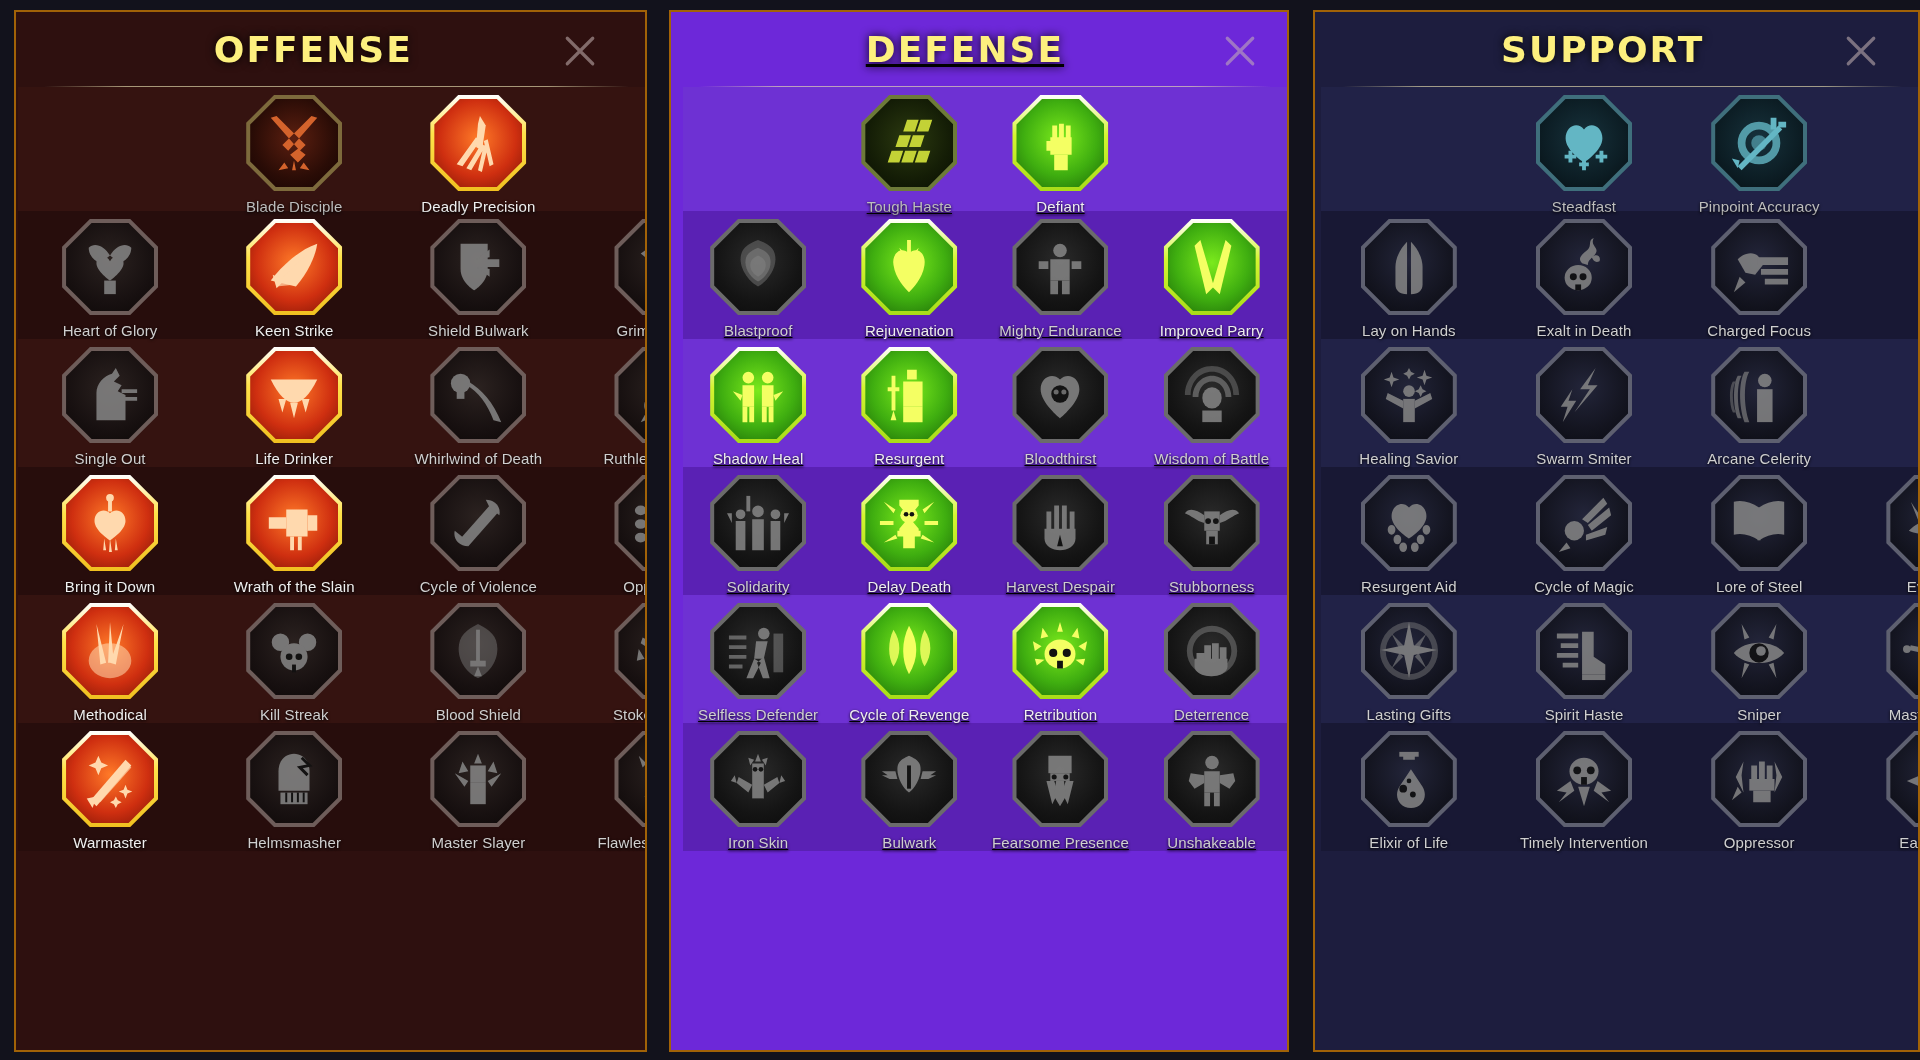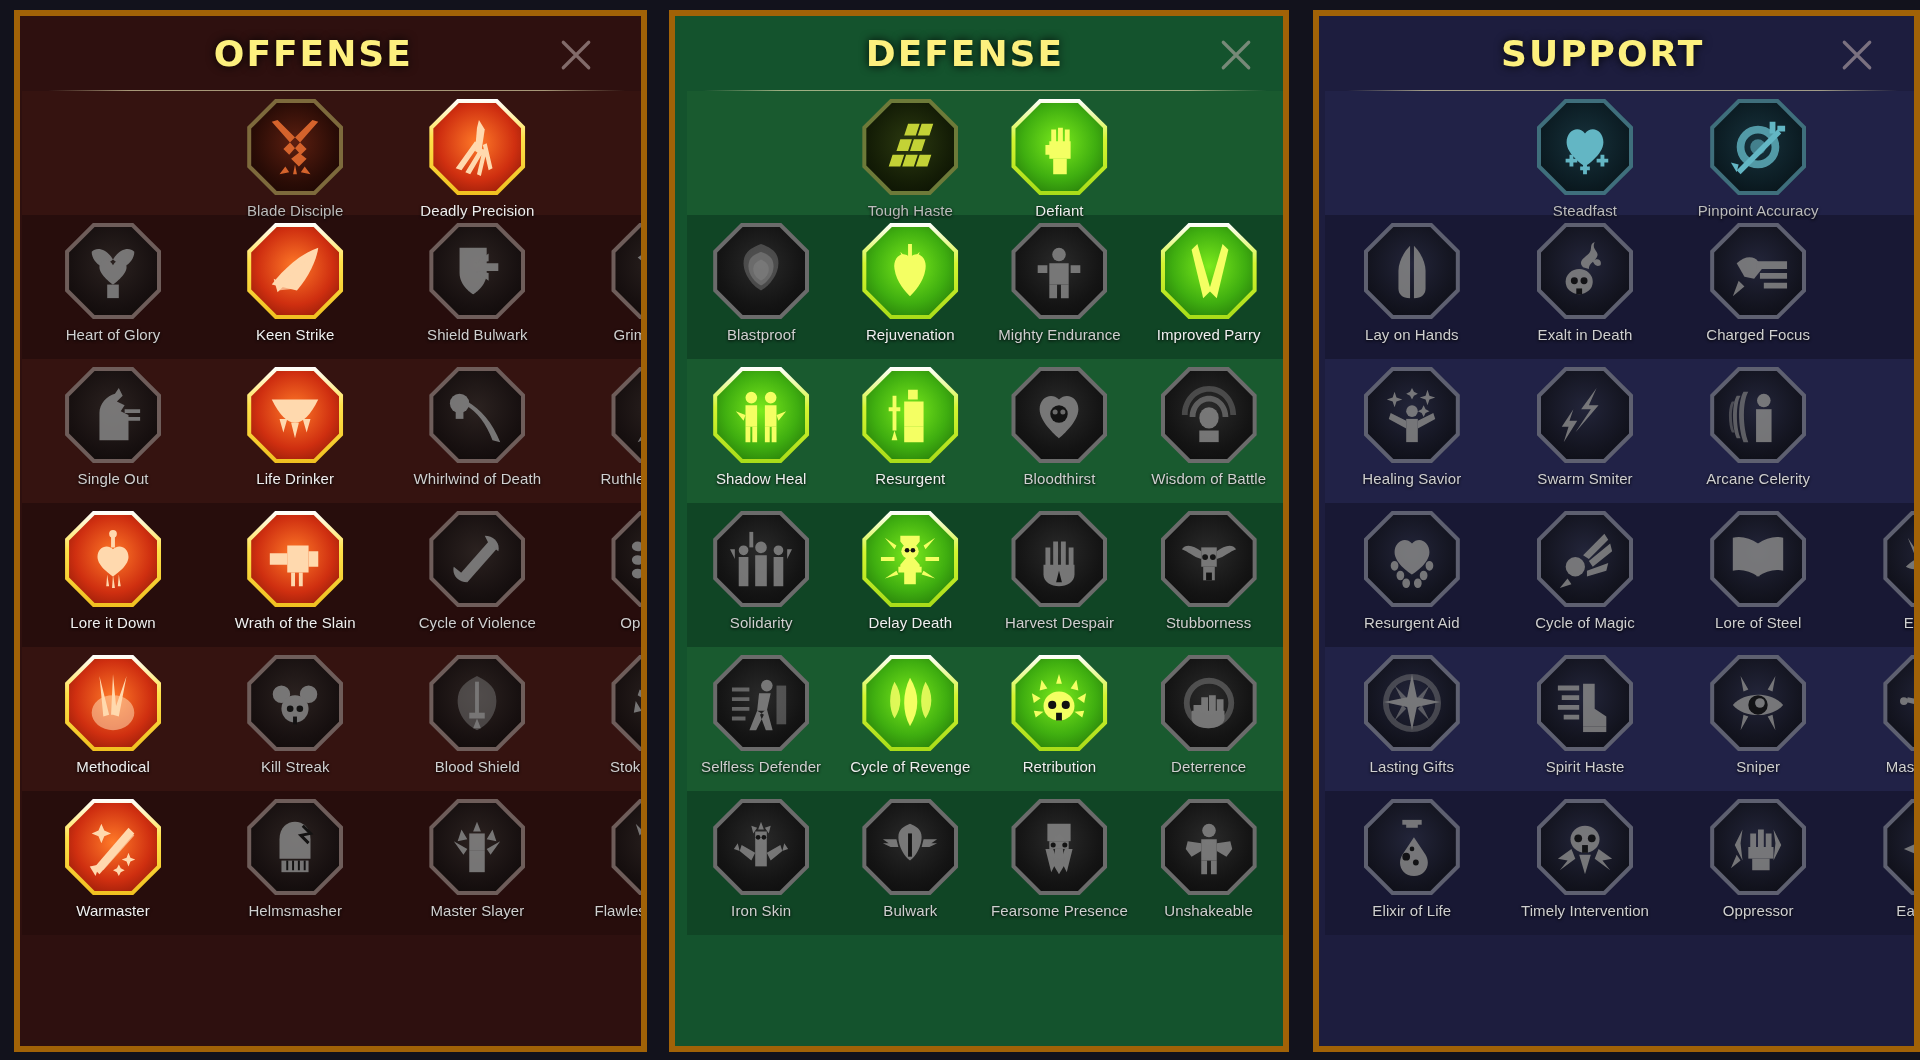--- a/index.html
+++ b/index.html
@@ -8,30 +8,30 @@
     background:#12121c;
     font-family:"Liberation Sans", sans-serif;
     overflow:hidden;
   }
   .board{position:relative;width:1920px;height:1060px;display:flex;gap:0;}
 
   
   .panel{
     position:relative;
     box-sizing:border-box;
-    border:6px solid #a16207;
+    border:2px solid #a16207;
     overflow:hidden;
     padding-left:12px;
   }
   .panel.offense{ width:636px; margin-left:14px; margin-top:10px; height:1042px; }
   .panel.defense{ width:624px; margin-left:22px; margin-top:10px; height:1042px; }
   .panel.support{ width:610px; margin-left:24px; margin-top:10px; height:1042px; }
 
   .panel.offense{ background:#2e100f; }
-  .panel.defense{ background:#14532d; }
+  .panel.defense{ background:#6d28d9;text-decoration:underline; }
   .panel.support{ background:#1d1d3e; }
 
   
   .phead{
     position:relative;
     height:74px;
     display:flex;align-items:center;justify-content:center;
   }
   .ptitle{
     font-size:36px;
@@ -62,21 +62,21 @@
     margin:0 16px;
     background:linear-gradient(90deg,rgba(232,224,176,0),rgba(232,224,176,.65) 14%,rgba(232,224,176,.65) 86%,rgba(232,224,176,0));
   }
 
   
   .rows{position:relative;}
   .row{
     position:relative;
     display:flex;
     align-items:flex-start;
-    height:144px;
+    height:128px;
   }
   .row.topcap{height:124px;}
   
   .panel.offense .row:nth-child(odd){ background:rgba(255,120,60,.035); }
   .panel.offense .row:nth-child(even){ background:rgba(0,0,0,.14); }
   .panel.defense .row:nth-child(odd){ background:rgba(150,255,90,.045); }
   .panel.defense .row:nth-child(even){ background:rgba(0,0,0,.17); }
   .panel.support .row:nth-child(odd){ background:rgba(120,140,255,.05); }
   .panel.support .row:nth-child(even){ background:rgba(0,0,0,.16); }
 
@@ -291,21 +291,21 @@
             <div class="oct">
               <div class="inner">
                 <svg viewBox="0 0 64 64" xmlns="http://www.w3.org/2000/svg">
                   <path d="M30 4h4v16h-4z"></path>
                   <path d="M28 6a4 4 0 1 1 8 0 4 4 0 0 1-8 0z"></path>
                   <path d="M32 22c-6-6-16-2-16 8 0 10 16 20 16 20s16-10 16-20c0-10-10-14-16-8z"></path>
                   <path d="M26 48l2 12h-3zM32 48l2 14h-3zM38 48l2 12h-3z"></path>
                 </svg>
               </div>
             </div>
-            <div class="nlabel">Lore it Down</div>
+            <div class="nlabel">Bring it Down</div>
           </div>
           <div class="node active">
             <div class="oct">
               <div class="inner">
                 <svg viewBox="0 0 64 64" xmlns="http://www.w3.org/2000/svg">
                   <path d="M6 26h18v12H6z"></path>
                   <path d="M24 18h22v28H24z"></path>
                   <path d="M46 24h10v16H46z"></path>
                   <path d="M28 46h4v14h-4zM36 46h4v14h-4z"></path>
                 </svg>

